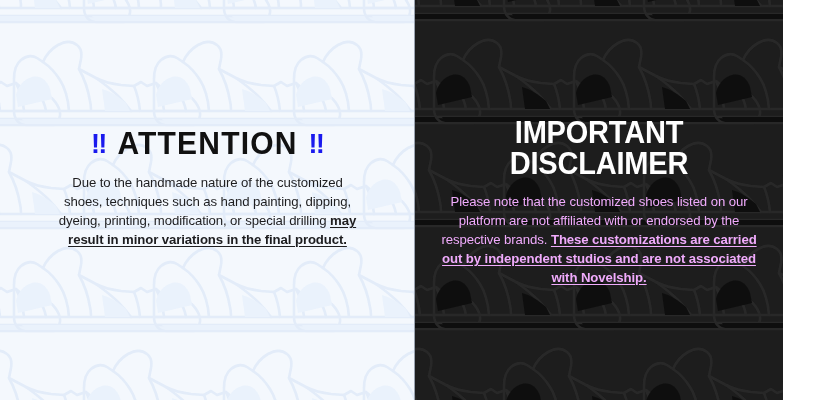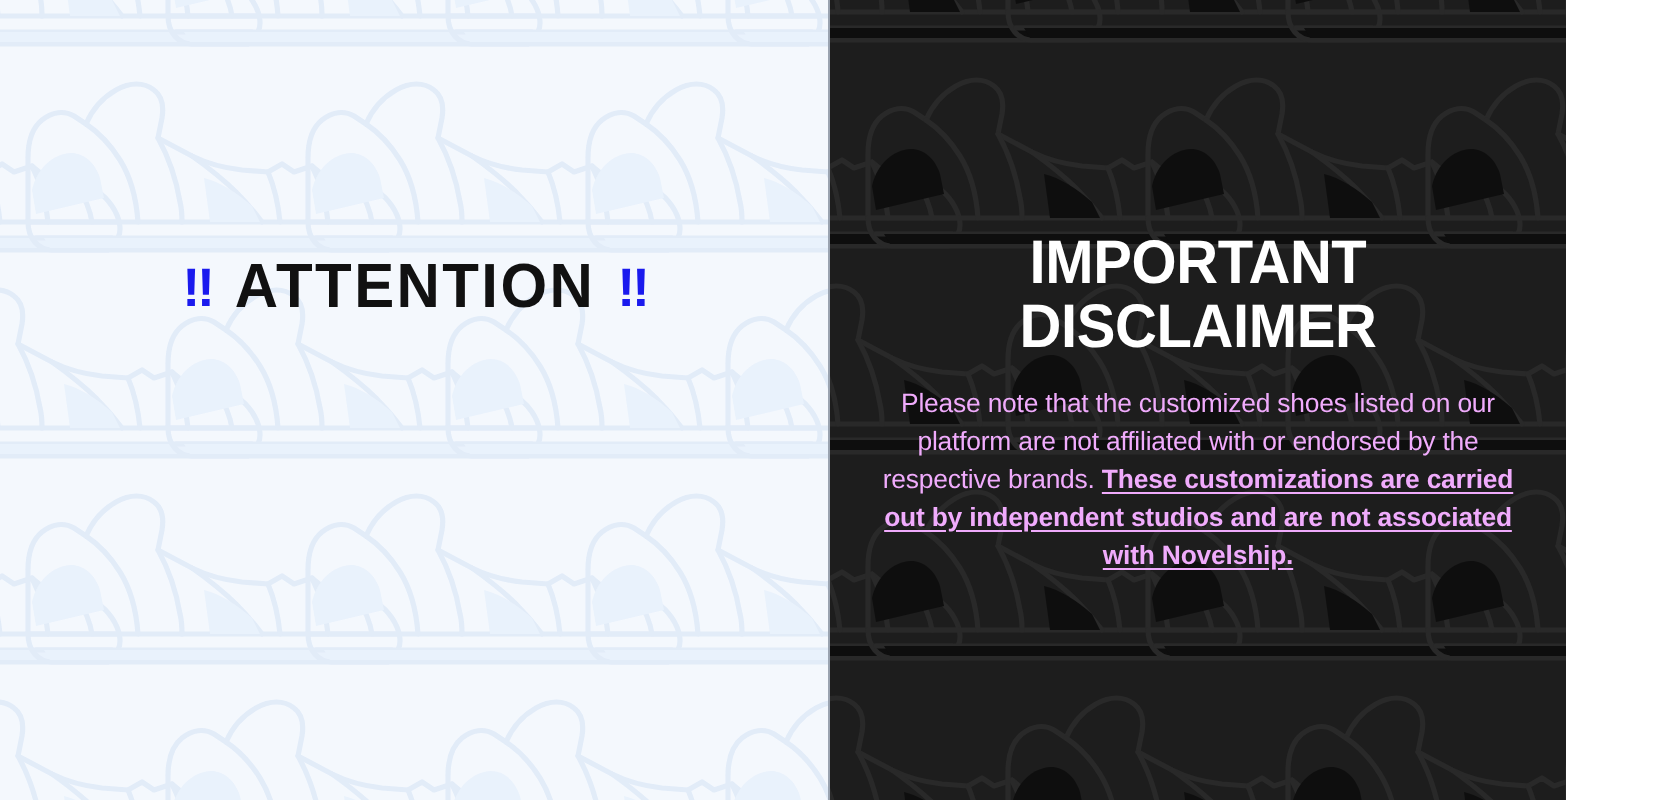--- a/index.html
+++ b/index.html
@@ -200,20 +200,21 @@
         </g>
       </svg>
     </div>
 
     <div class="content">
       <h1 class="heading-attention">
         <span class="bang">‼</span>
         <span class="word">ATTENTION</span>
         <span class="bang">‼</span>
       </h1>
+      <p class="body-attention"><span>Due to the handmade nature of the customized shoes, techniques such as hand painting, dipping, dyeing, printing, modification, or special drilling </span><span class="em">may result in minor variations in the final product.</span></p>
     </div>
   </section>
 
   <section class="panel" id="panel-disclaimer">
 
     <div class="pattern">
       <svg width="420" height="400" viewBox="0 0 420 400" xmlns="http://www.w3.org/2000/svg" aria-hidden="true">
         <defs>
           <g id="sneakerD">
             <g fill="none" stroke="#2a2a2a" stroke-width="2.6" stroke-linejoin="round" stroke-linecap="round">

